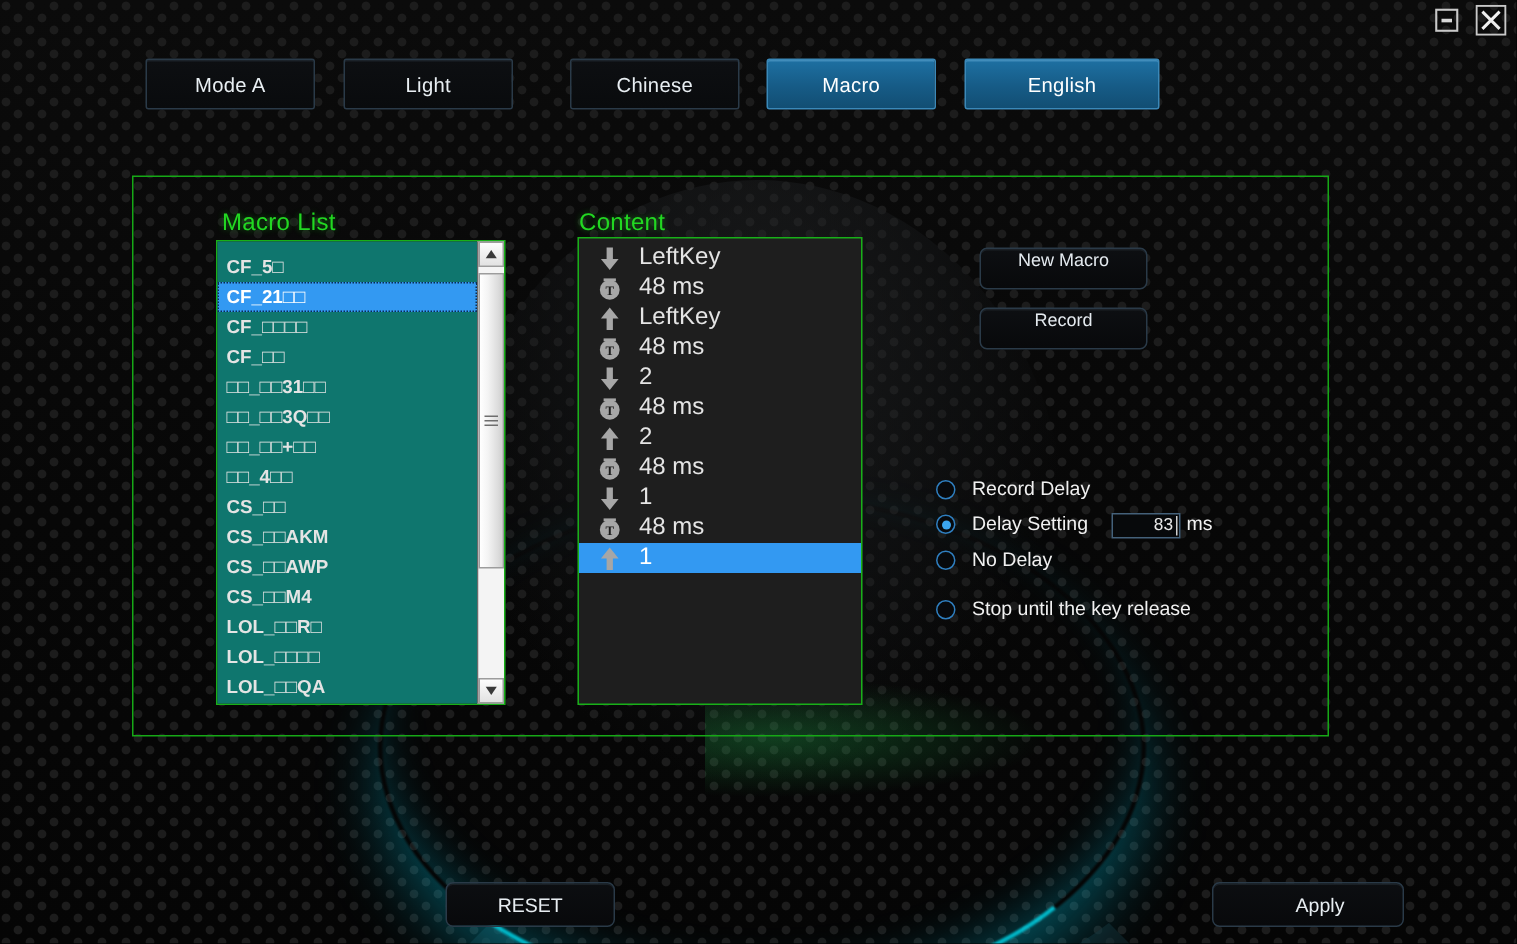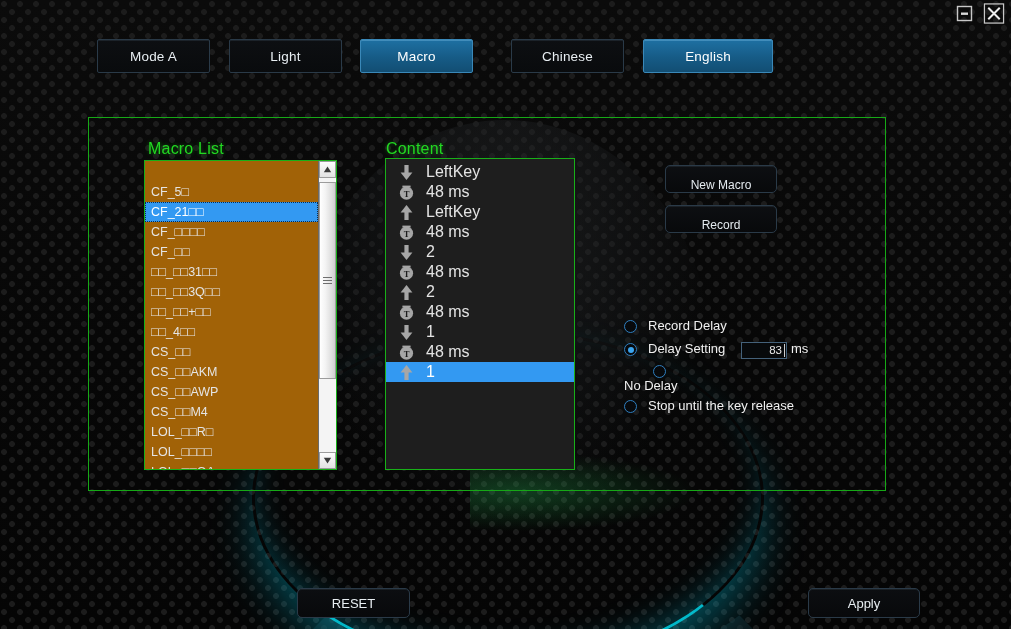--- a/index.html
+++ b/index.html
@@ -91,21 +91,21 @@
   .macro-title{left:148px;top:140px;}
   .content-title{left:386px;top:140px;}
 
   
   .macrolist-wrap{
     position:absolute;left:144px;top:160px;width:193px;height:310px;
     border:1px solid #18b018;background:#1e1e1e;z-index:16;
     box-sizing:border-box;display:flex;
   }
   .macrolist{
-    flex:1;overflow:hidden;background:#a16207;padding-top:21px;box-sizing:border-box;
+    flex:1;overflow:hidden;background:#0f766e;padding-top:7px;box-sizing:border-box;font-weight:bold;
   }
   .mitem{
     height:20px;line-height:20px;padding-left:6px;
     font-size:12.5px;color:#e4e4e4;white-space:nowrap;cursor:pointer;
   }
   .mitem.sel{
     background:#3399f2;color:#ffffff;
     outline:1px dotted #0b2d50;outline-offset:-1px;
   }
 
@@ -140,39 +140,39 @@
   .clabel{font-size:16px;color:#e4e4e4;}
   .citem.sel .clabel{color:#ffffff;}
 
   
   .rbtn{
     position:absolute;width:110px;height:26px;border-radius:5px;
     background:linear-gradient(180deg,#0d0f12 0%,#08090b 100%);
     border:1px solid #2a3a48;
     box-shadow:inset 0 1px 0 rgba(110,140,165,0.14);
     color:#e4eaef;font-size:12px;
-    display:flex;align-items:flex-end;justify-content:center;cursor:pointer;z-index:16;margin-left:12px;
+    display:flex;align-items:flex-start;justify-content:center;cursor:pointer;z-index:16;
   }
   .btn-newmacro{left:653px;top:165px;}
   .btn-record{left:653px;top:205px;}
 
   
   .radio-row{position:absolute;display:flex;align-items:flex-end;z-index:16;cursor:pointer;}
   .radio{
     width:13px;height:13px;border-radius:50%;
     background:#07090c;border:1.5px solid #2f7fc0;
     box-sizing:border-box;flex:none;margin-right:11px;
     display:flex;align-items:center;justify-content:center;
   }
   .radio.on::after{content:"";width:6px;height:6px;border-radius:50%;background:#3ba5ef;display:block;}
   .rlabel{font-size:13px;color:#f0f0f0;white-space:nowrap;}
 
   .r-record{left:624px;top:318px;}
   .r-delayset{left:624px;top:341px;}
-  .r-nodelay{left:624px;top:365px;flex-direction:column;}
+  .r-nodelay{left:624px;top:365px;}
   .r-stopuntil{left:624px;top:398px;}
   .r-stopafter{left:624px;top:421px;}
 
   .delay-field{
     position:absolute;left:741px;top:342px;width:46px;height:17px;
     background:#07090b;border:1px solid #44617a;box-sizing:border-box;
     color:#e9e9e9;font-size:11.5px;text-align:right;line-height:15px;
     padding-right:4px;z-index:17;cursor:text;
   }
   .delay-caret{
@@ -200,21 +200,21 @@
   
   .bbtn{
     position:absolute;height:28px;border-radius:5px;
     background:linear-gradient(180deg,#0c0e11 0%,#08090b 100%);
     border:1px solid #2a3a48;
     box-shadow:inset 0 1px 0 rgba(110,140,165,0.14);
     color:#e8eef2;font-size:13px;
     display:flex;align-items:center;justify-content:center;cursor:pointer;z-index:20;
   }
   .btn-reset{left:297px;top:588px;width:111px;}
-  .btn-apply{left:808px;top:588px;width:110px;}
+  .btn-apply{left:808px;top:588px;width:110px;padding-left:16px;}
 </style>
 </head>
 <body>
 
 <div id="app">
 
   <div class="mouse-body"></div>
   <div class="glow-arc2"></div>
   <div class="glow-arc"></div>
   <div class="glow-green-tail"></div>
@@ -234,25 +234,25 @@
     </div>
   </div>
 
   <div class="tabbar">
     <div class="tab tab-modea">
         <span>Mode A</span>
       </div>
     <div class="tab tab-light">
         <span>Light</span>
       </div>
+    <div class="tab tab-chinese">
+        <span>Chinese</span>
+      </div>
     <div class="tab tab-macro active">
         <span>Macro</span>
-      </div>
-    <div class="tab tab-chinese">
-        <span>Chinese</span>
       </div>
     <div class="tab tab-english active">
         <span>English</span>
       </div>
   </div>
 
   <div class="frame"></div>
 
   <div class="panel-title macro-title">Macro List</div>
   <div class="panel-title content-title">Content</div>

